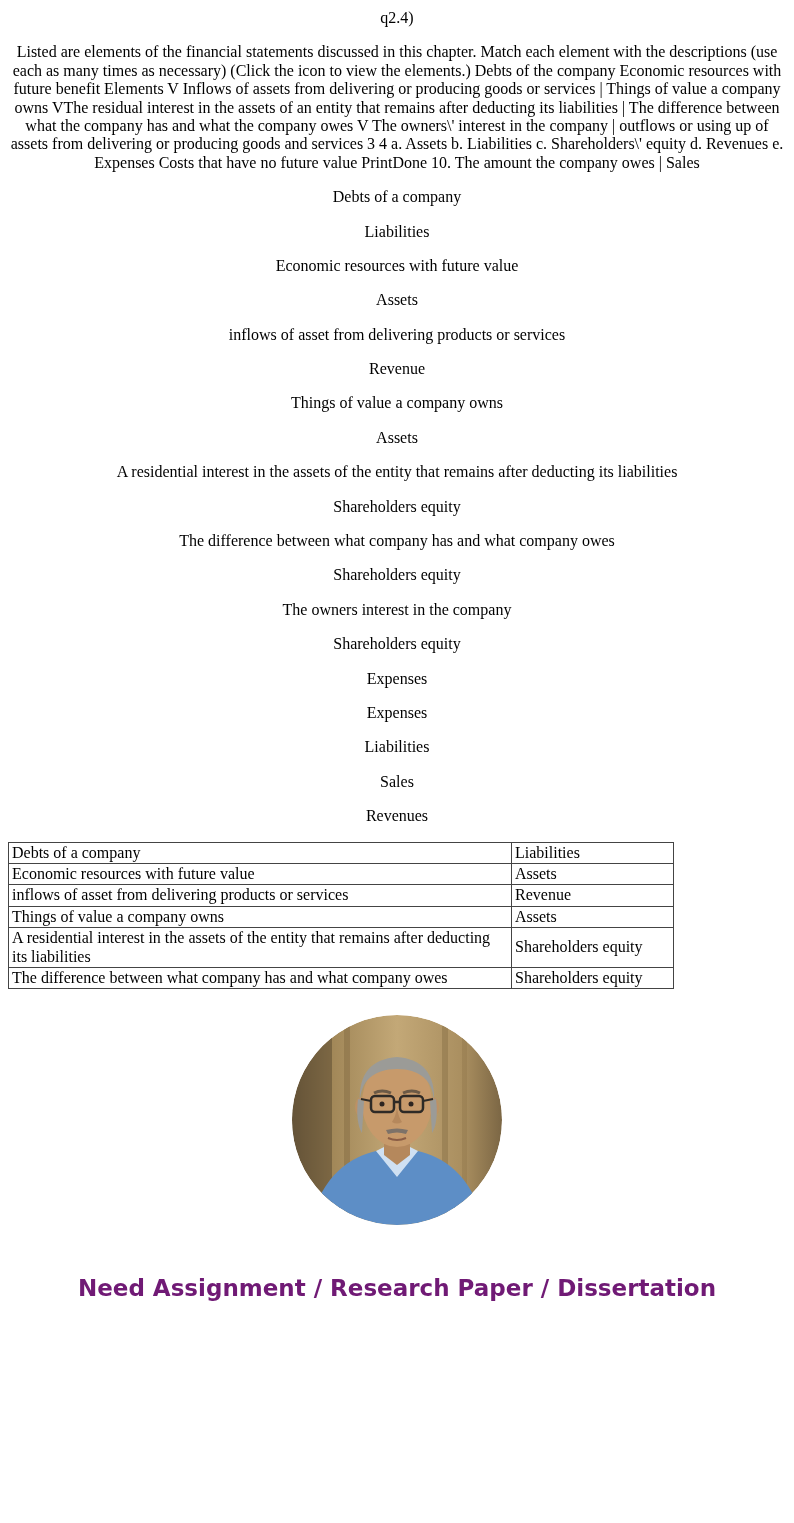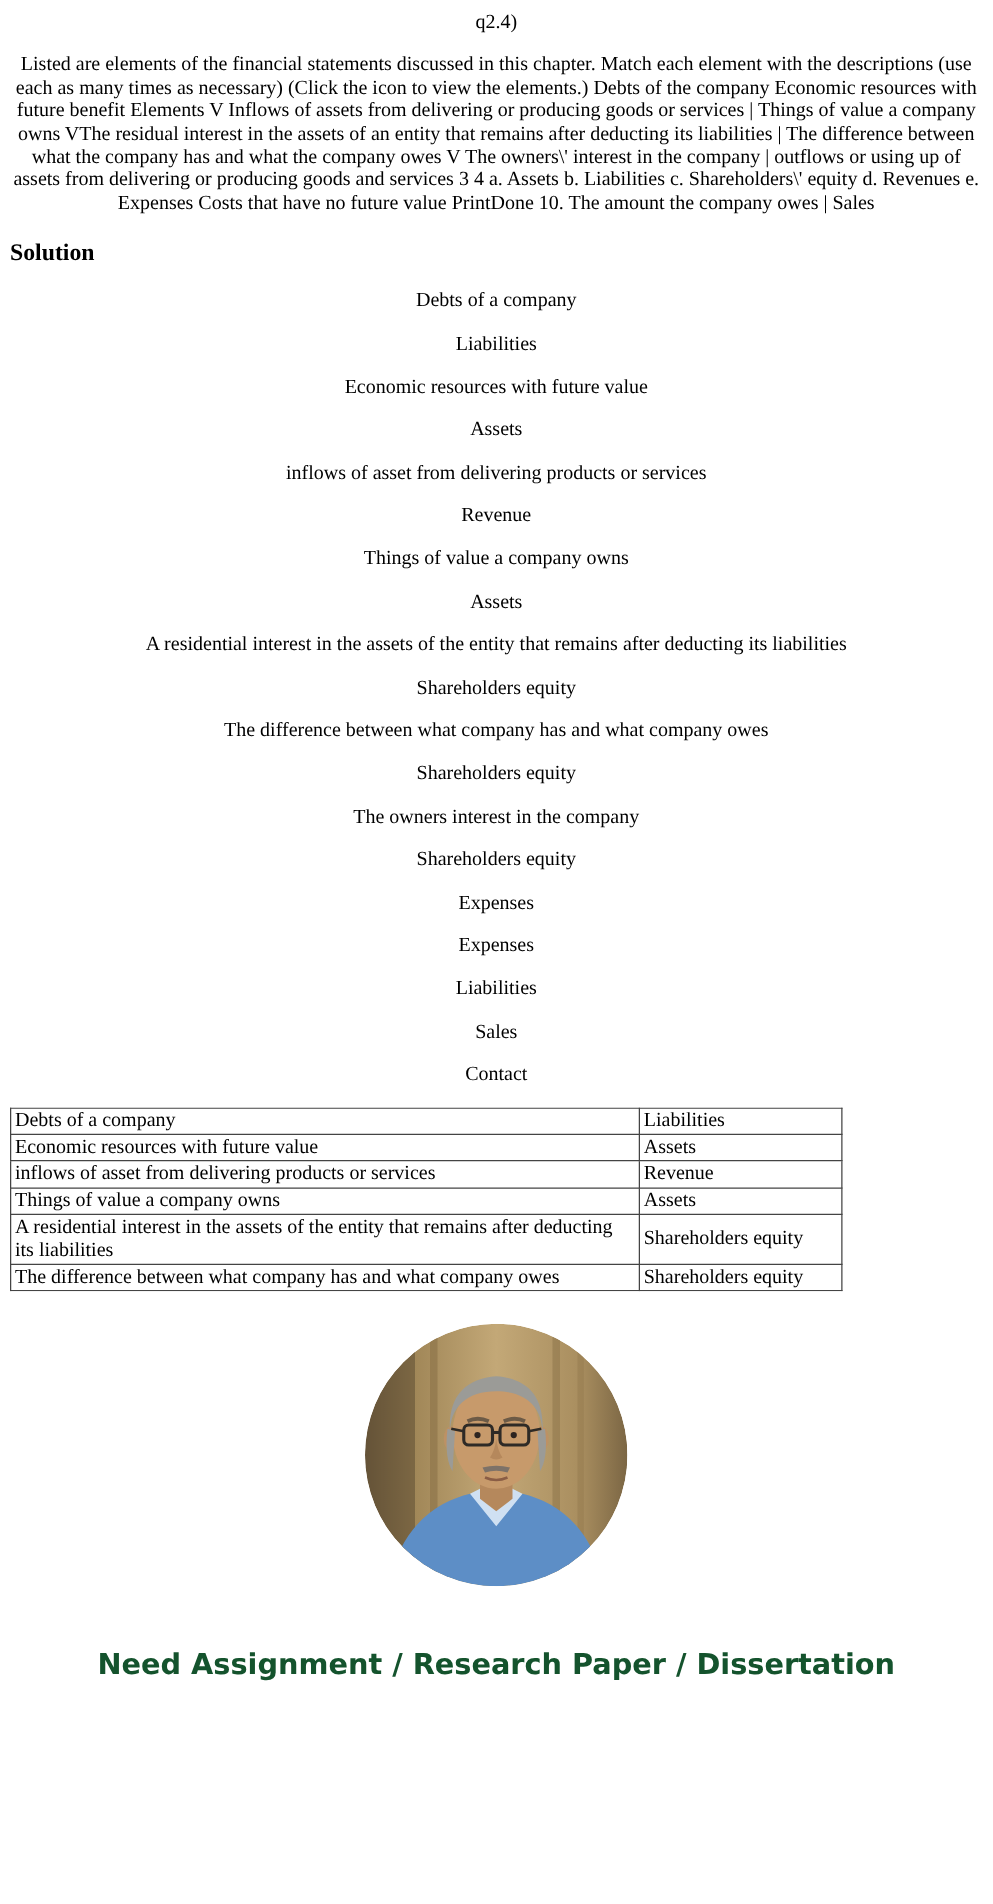--- a/index.html
+++ b/index.html
@@ -49,53 +49,52 @@
     overflow: hidden;
   }
   .footer {
     margin-top: 48px;
     margin-bottom: 16px;
     text-align: center;
     font-family: "DejaVu Sans", sans-serif;
     font-weight: bold;
     font-size: 23px;
     line-height: 30px;
-    color: #14532d;
+    color: #701a75;
   }
 </style>
 </head>
 <body>
 
 <div class="page">
 
   <p class="first">q2.4)</p>
 
   <p>Listed are elements of the financial statements discussed in this chapter. Match each element with the descriptions (use each as many times as necessary) (Click the icon to view the elements.) Debts of the company Economic resources with future benefit Elements V Inflows of assets from delivering or producing goods or services | Things of value a company owns VThe residual interest in the assets of an entity that remains after deducting its liabilities | The difference between what the company has and what the company owes V The owners\' interest in the company | outflows or using up of assets from delivering or producing goods and services 3 4 a. Assets b. Liabilities c. Shareholders\' equity d. Revenues e. Expenses Costs that have no future value PrintDone 10. The amount the company owes | Sales</p>
 
-  <h3 class="solution-heading">Solution</h3>
 
   <p>Debts of a company</p>
   <p>Liabilities</p>
   <p>Economic resources with future value</p>
   <p>Assets</p>
   <p>inflows of asset from delivering products or services</p>
   <p>Revenue</p>
   <p>Things of value a company owns</p>
   <p>Assets</p>
   <p>A residential interest in the assets of the entity that remains after deducting its liabilities</p>
   <p>Shareholders equity</p>
   <p>The difference between what company has and what company owes</p>
   <p>Shareholders equity</p>
   <p>The owners interest in the company</p>
   <p>Shareholders equity</p>
   <p>Expenses</p>
   <p>Expenses</p>
   <p>Liabilities</p>
   <p>Sales</p>
-  <p>Contact</p>
+  <p>Revenues</p>
 
   <div class="answer-table-wrap">
     <table class="answer-table">
       <tbody>
         <tr>
           <td class="desc-cell">Debts of a company</td>
           <td class="elem-cell">Liabilities</td>
         </tr>
         <tr>
           <td class="desc-cell">Economic resources with future value</td>

